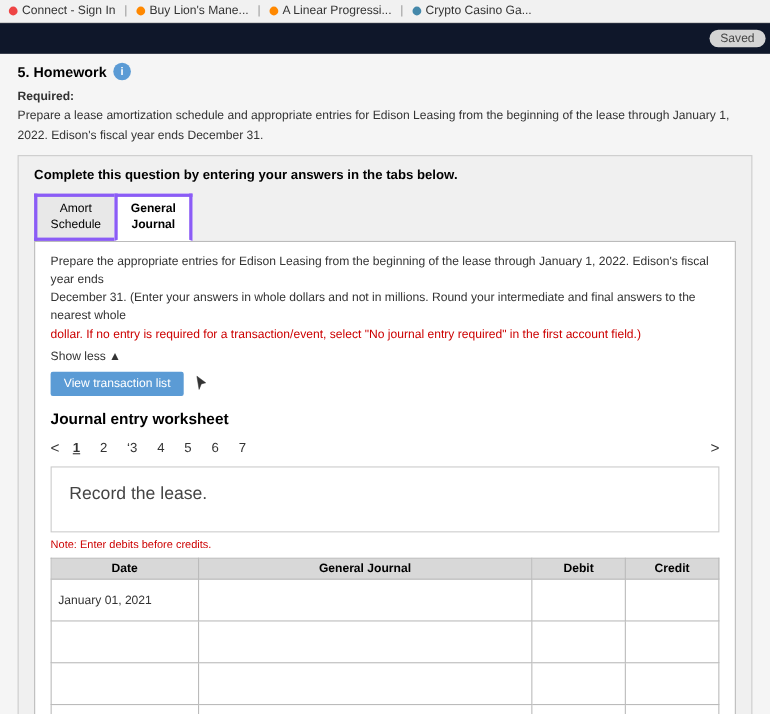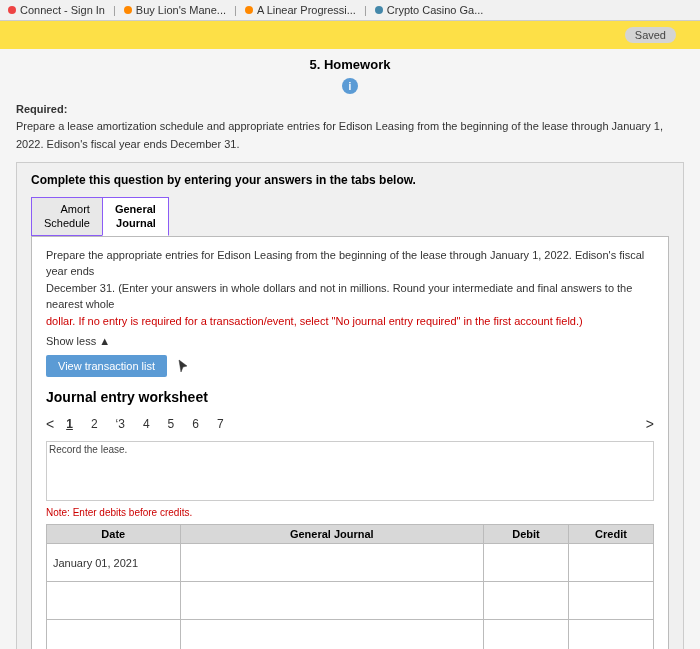--- a/index.html
+++ b/index.html
@@ -40,41 +40,40 @@
     .saved-badge {
       background: #d4d4d4;
       border-radius: 10px;
       padding: 2px 10px;
       font-size: 11px;
       color: #444;
     }
 
     
     .top-bar {
-      background: #fde047;
-      padding: 6px 24px;
+      background: #0f172a;
+      padding: 6px 4px;
       display: flex;
       justify-content: flex-end;
       align-items: center;
     }
 
     
     .main-content {
       background: #f5f5f5;
       padding: 8px 16px 16px 16px;
     }
 
     .homework-header {
       display: flex;
       align-items: center;
       gap: 6px;
       font-size: 13px;
       font-weight: bold;
       margin-bottom: 8px;
-      flex-direction: column;
     }
     .info-icon {
       display: inline-flex;
       align-items: center;
       justify-content: center;
       width: 16px; height: 16px;
       border-radius: 50%;
       background: #5b9bd5;
       color: white;
       font-size: 10px;
@@ -104,26 +103,26 @@
       margin-bottom: 10px;
     }
 
     
     .tabs-row {
       display: flex;
       gap: 0;
       margin-bottom: 0;
     }
     .tab {
-      border: 1px solid #8b5cf6;
+      border: 3px solid #8b5cf6;
       background: #e8e8e8;
       padding: 4px 12px;
       font-size: 11px;
       cursor: pointer;
-      text-align: right;
+      text-align: center;
       line-height: 1.3;
     }
     .tab.active {
       background: white;
       border-bottom: 1px solid white;
       font-weight: bold;
     }
     .tab:first-child {
       border-right: none;
     }
@@ -194,24 +193,24 @@
       color: #333;
     }
     .page-nav .page-num.active {
       font-weight: bold;
       text-decoration: underline;
     }
 
     
     .record-box {
       border: 1px solid #ccc;
-      padding: 2px;
+      padding: 16px;
       margin-bottom: 6px;
       min-height: 60px;
-      font-size: 10px;
+      font-size: 16px;
       color: #444;
     }
 
     .note-text {
       color: #c00;
       font-size: 10px;
       margin-bottom: 6px;
     }
 
     

